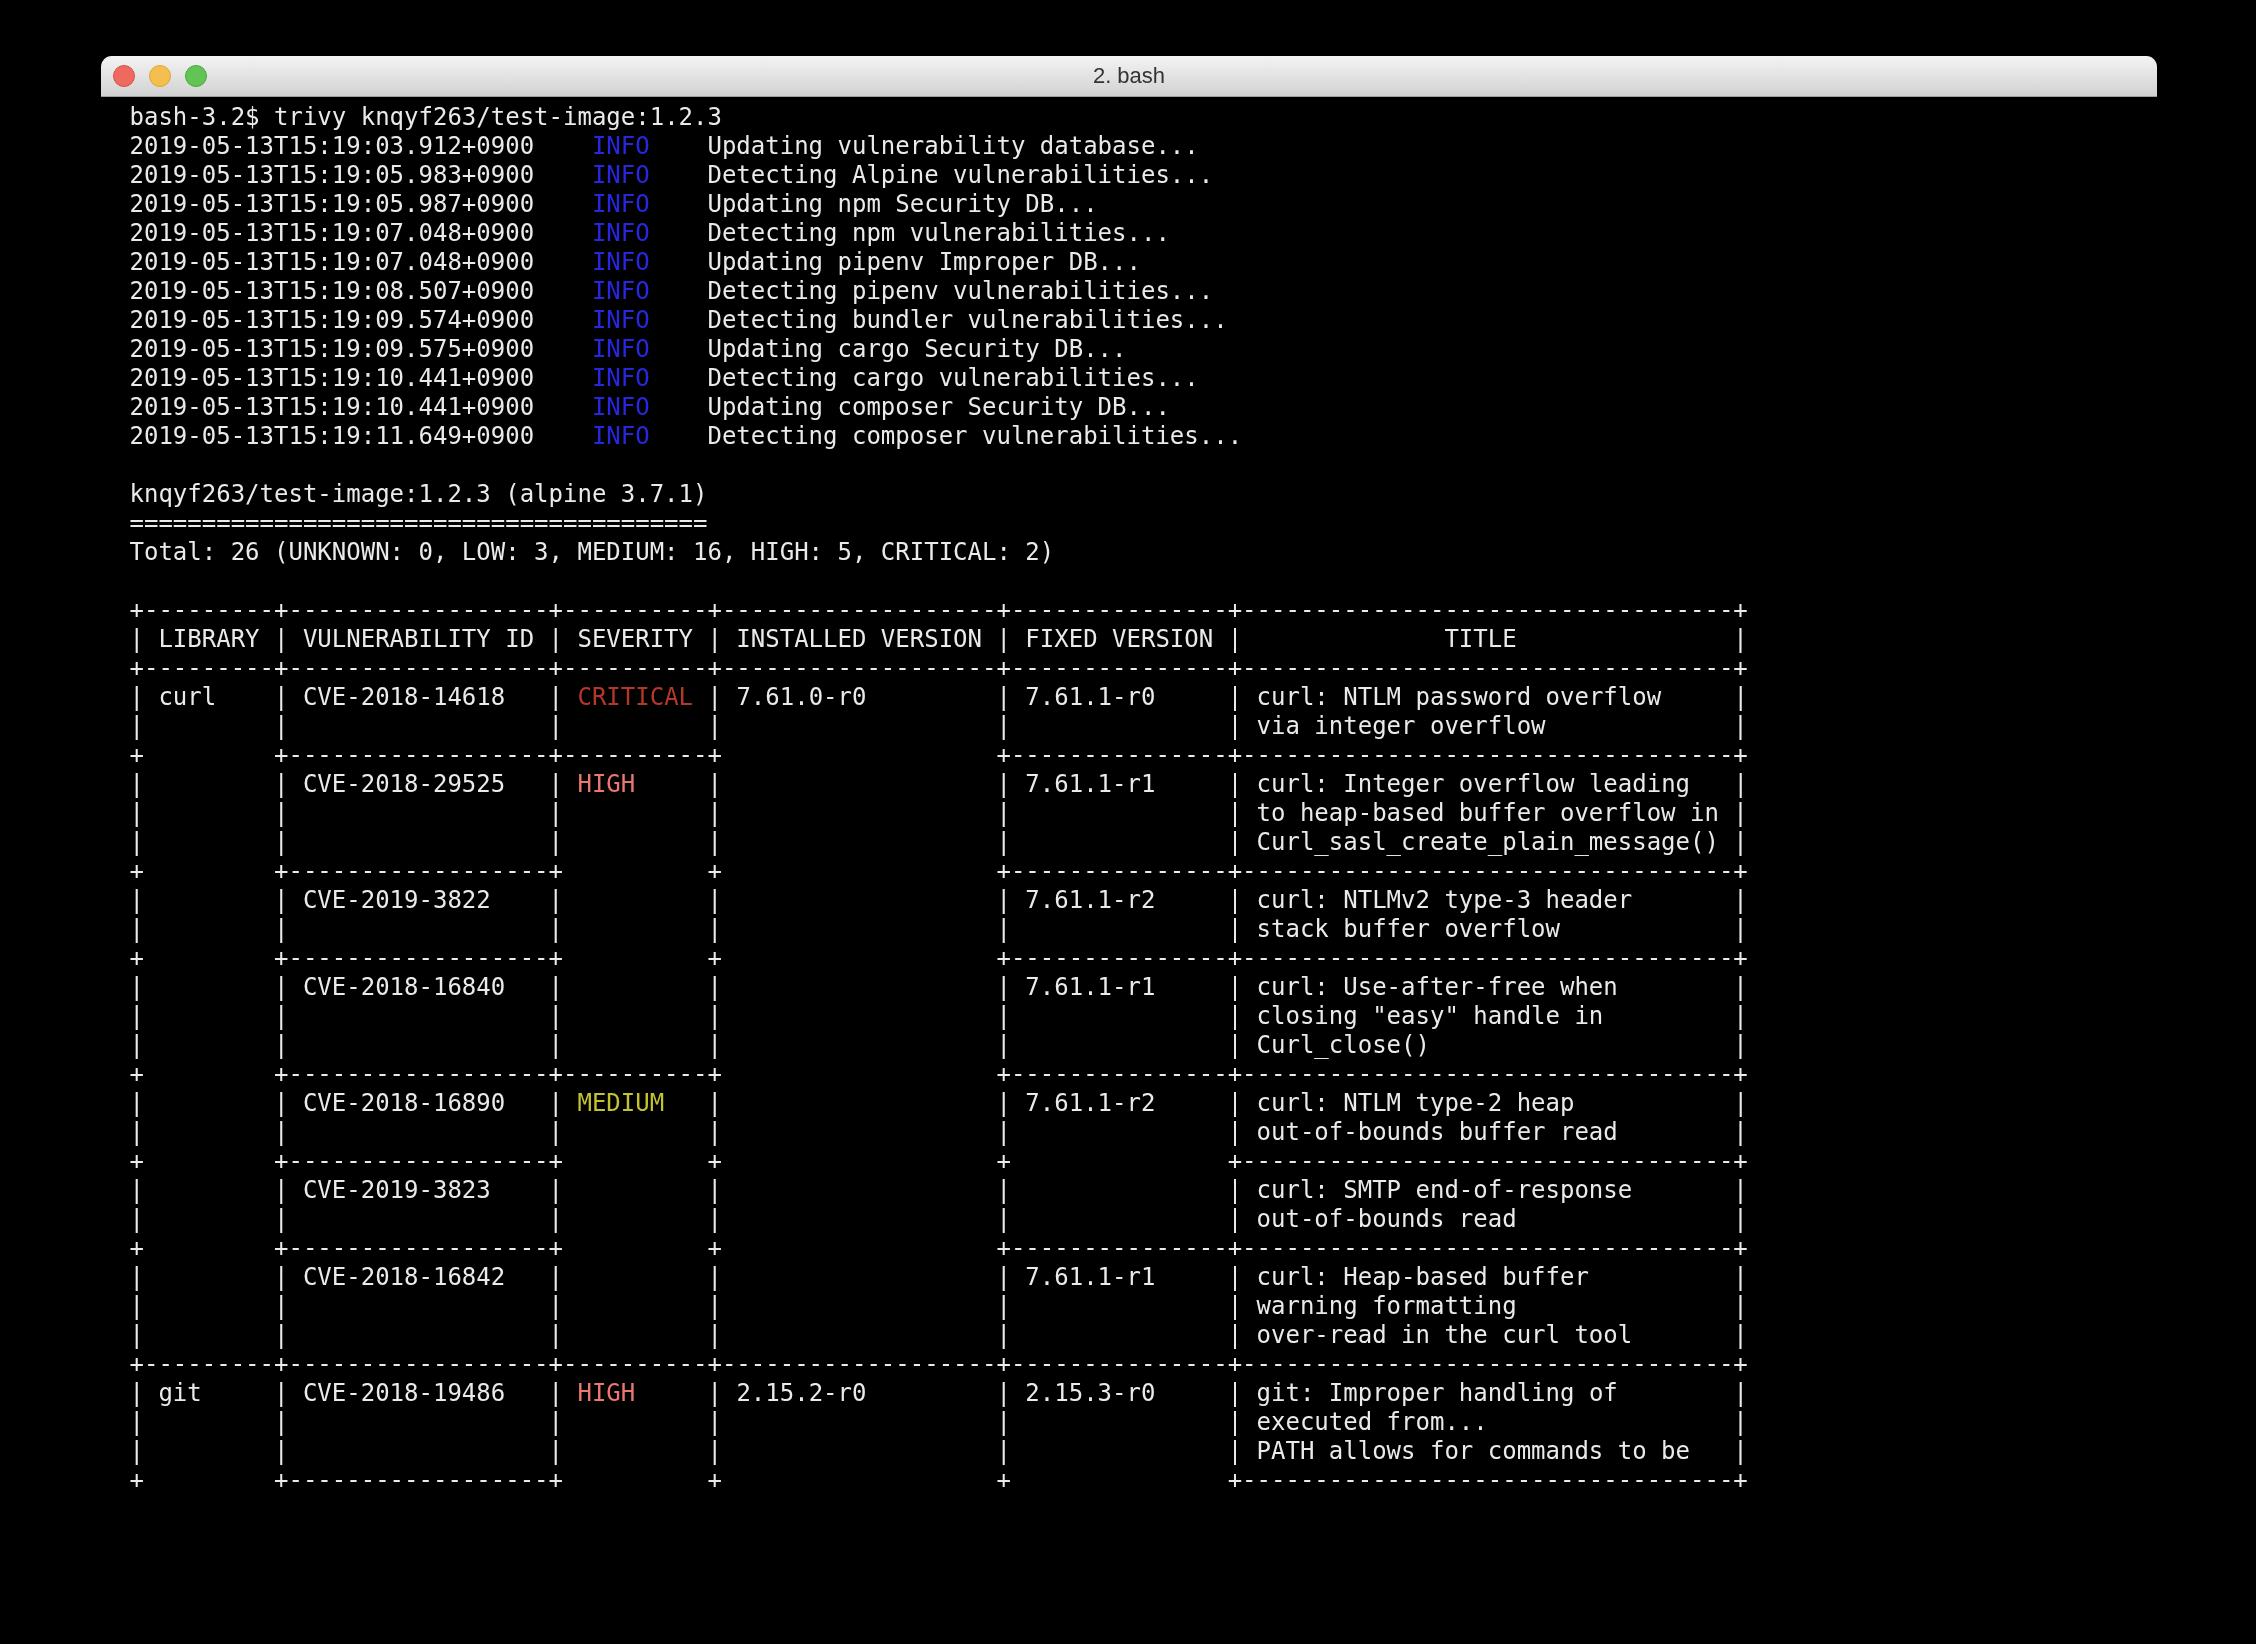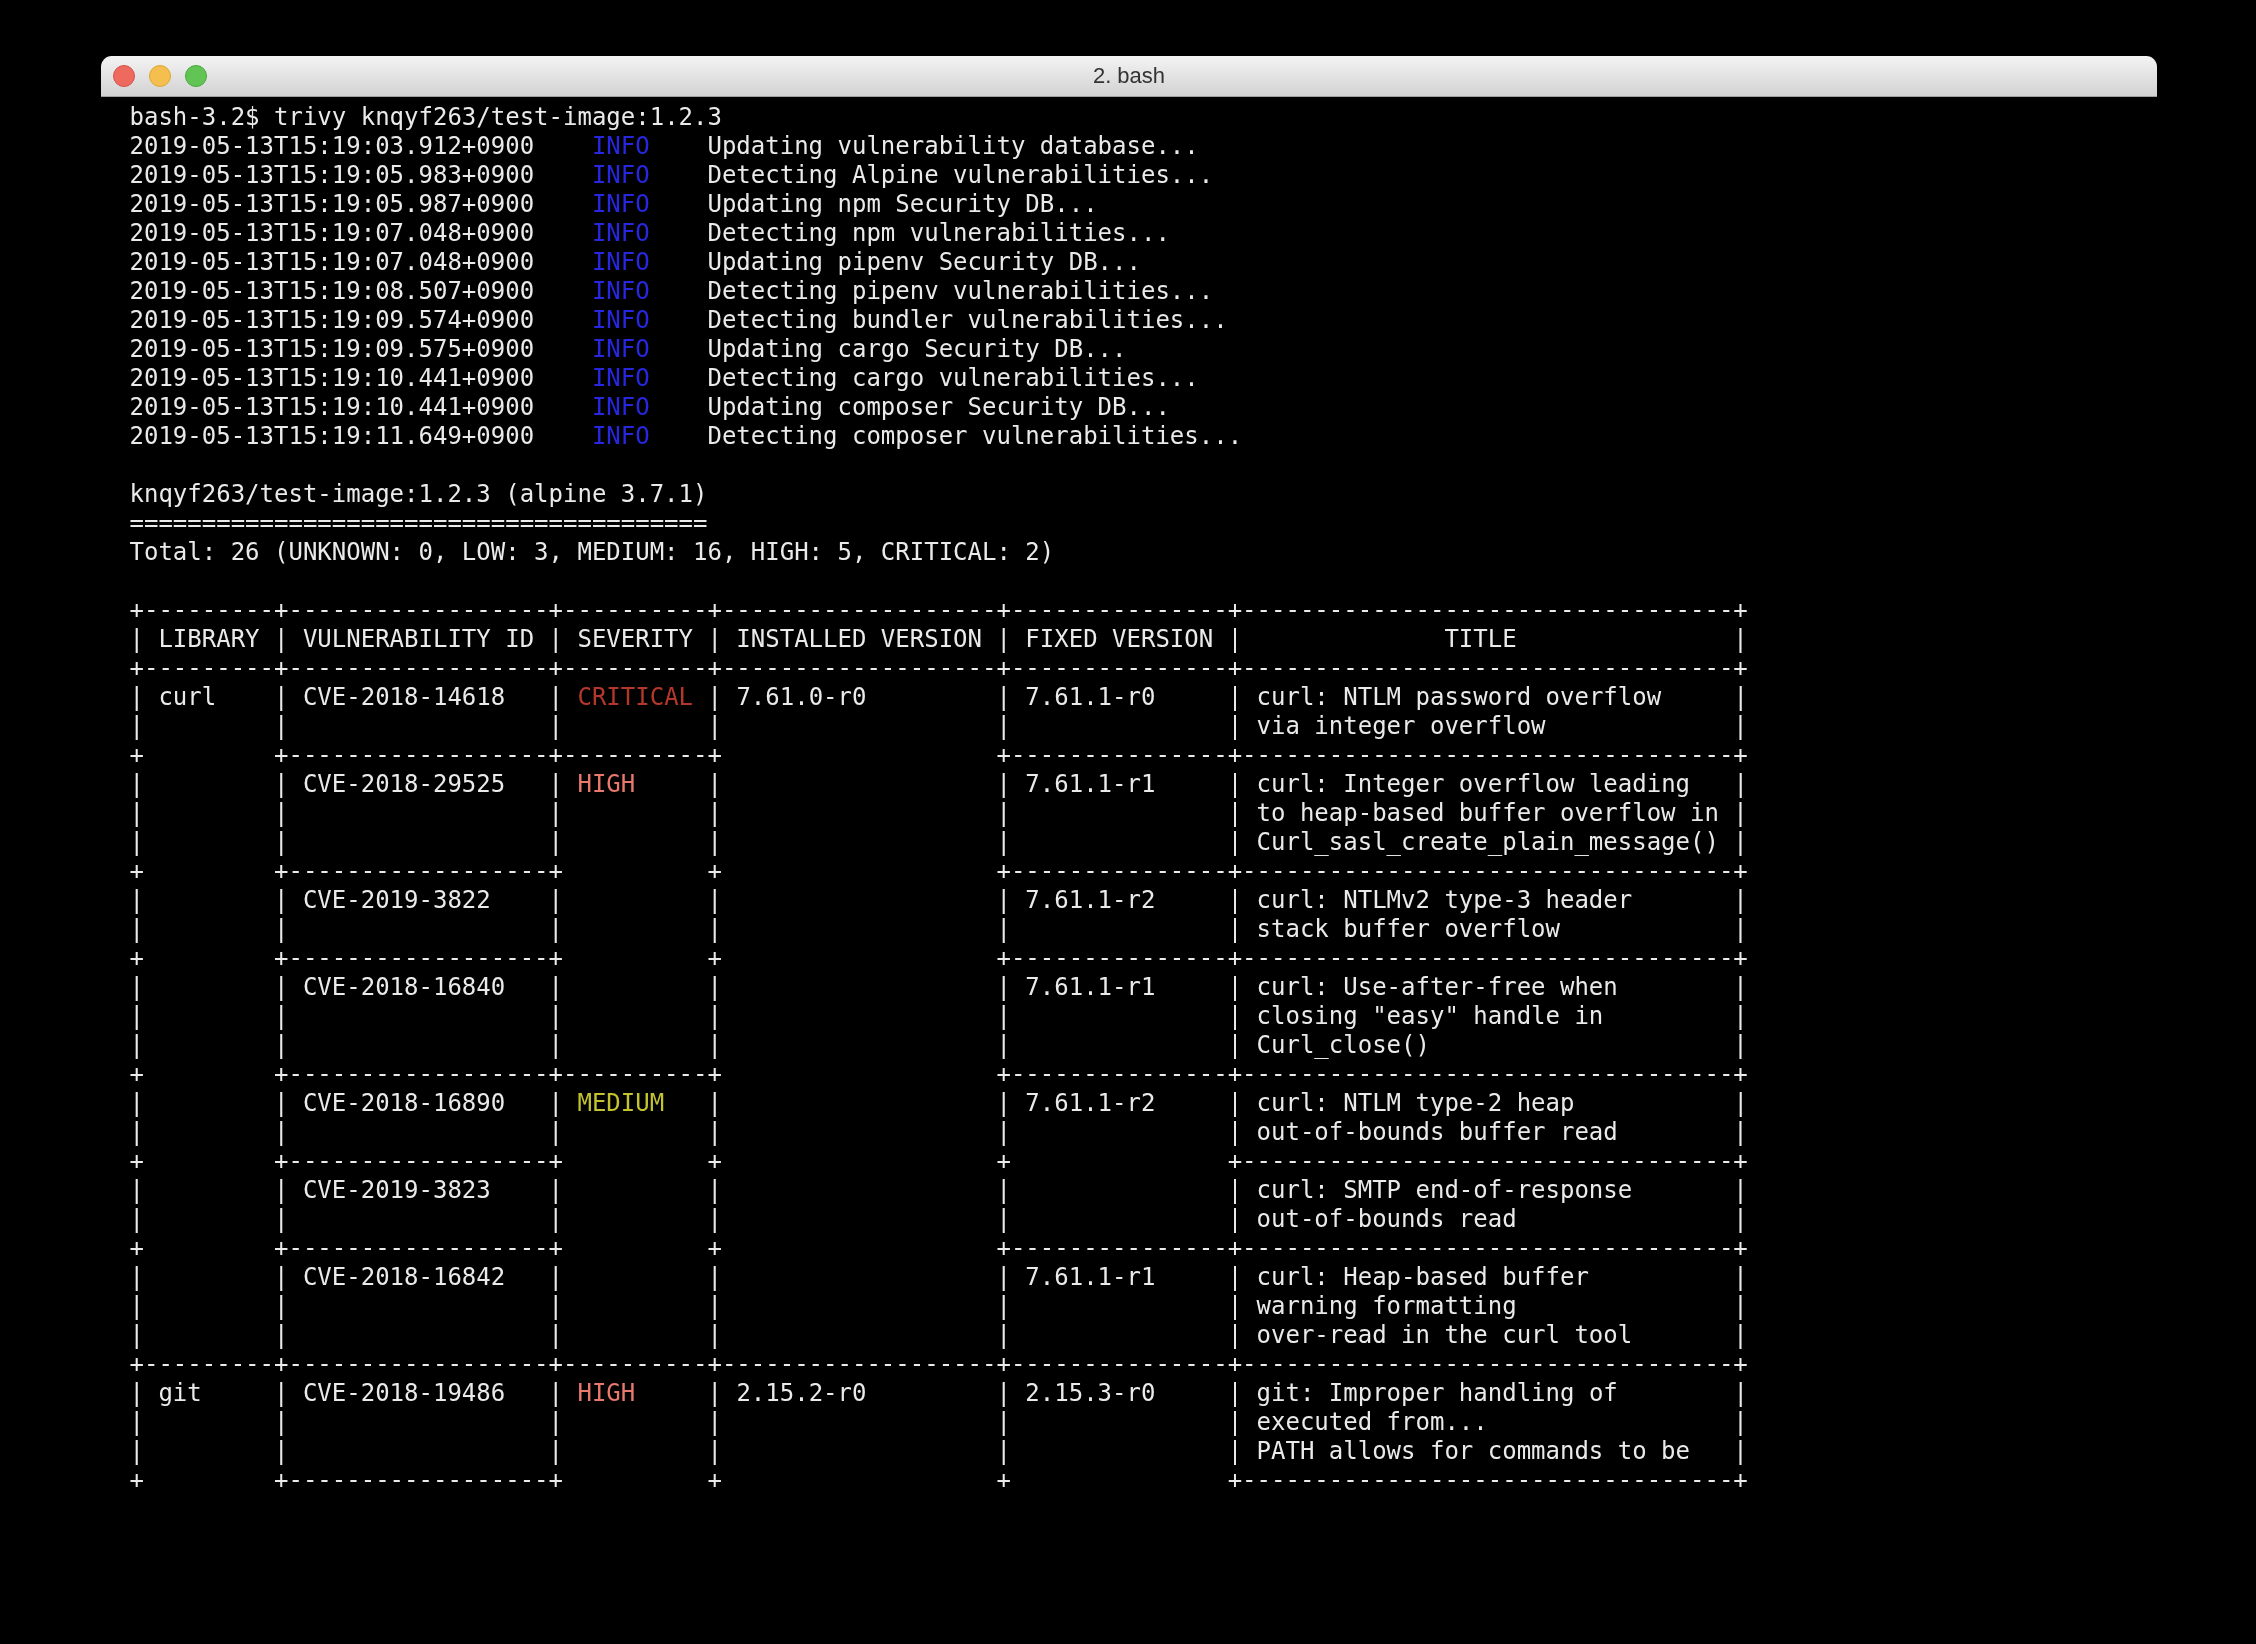--- a/index.html
+++ b/index.html
@@ -87,21 +87,21 @@
     </div>
     <div class="title">2. bash</div>
   </div>
   <div class="term">
     <div id="terminal-output">
         <div class="line"><span>bash-3.2$ </span><span>trivy knqyf263/test-image:1.2.3</span></div>
         <div class="line"><span>2019-05-13T15:19:03.912+0900    </span><span style="color: rgb(39, 39, 224);">INFO</span><span>    Updating vulnerability database...</span></div>
         <div class="line"><span>2019-05-13T15:19:05.983+0900    </span><span style="color: rgb(39, 39, 224);">INFO</span><span>    Detecting Alpine vulnerabilities...</span></div>
         <div class="line"><span>2019-05-13T15:19:05.987+0900    </span><span style="color: rgb(39, 39, 224);">INFO</span><span>    Updating npm Security DB...</span></div>
         <div class="line"><span>2019-05-13T15:19:07.048+0900    </span><span style="color: rgb(39, 39, 224);">INFO</span><span>    Detecting npm vulnerabilities...</span></div>
-        <div class="line"><span>2019-05-13T15:19:07.048+0900    </span><span style="color: rgb(39, 39, 224);">INFO</span><span>    Updating pipenv Security DB...</span></div>
+        <div class="line"><span>2019-05-13T15:19:07.048+0900    </span><span style="color: rgb(39, 39, 224);">INFO</span><span>    Updating pipenv Improper DB...</span></div>
         <div class="line"><span>2019-05-13T15:19:08.507+0900    </span><span style="color: rgb(39, 39, 224);">INFO</span><span>    Detecting pipenv vulnerabilities...</span></div>
         <div class="line"><span>2019-05-13T15:19:09.574+0900    </span><span style="color: rgb(39, 39, 224);">INFO</span><span>    Detecting bundler vulnerabilities...</span></div>
         <div class="line"><span>2019-05-13T15:19:09.575+0900    </span><span style="color: rgb(39, 39, 224);">INFO</span><span>    Updating cargo Security DB...</span></div>
         <div class="line"><span>2019-05-13T15:19:10.441+0900    </span><span style="color: rgb(39, 39, 224);">INFO</span><span>    Detecting cargo vulnerabilities...</span></div>
         <div class="line"><span>2019-05-13T15:19:10.441+0900    </span><span style="color: rgb(39, 39, 224);">INFO</span><span>    Updating composer Security DB...</span></div>
         <div class="line"><span>2019-05-13T15:19:11.649+0900    </span><span style="color: rgb(39, 39, 224);">INFO</span><span>    Detecting composer vulnerabilities...</span></div>
         <div class="line"></div>
         <div class="line"><span>knqyf263/test-image:1.2.3 (alpine 3.7.1)</span></div>
         <div class="line"><span>========================================</span></div>
         <div class="line"><span>Total: 26 (UNKNOWN: 0, LOW: 3, MEDIUM: 16, HIGH: 5, CRITICAL: 2)</span></div>

